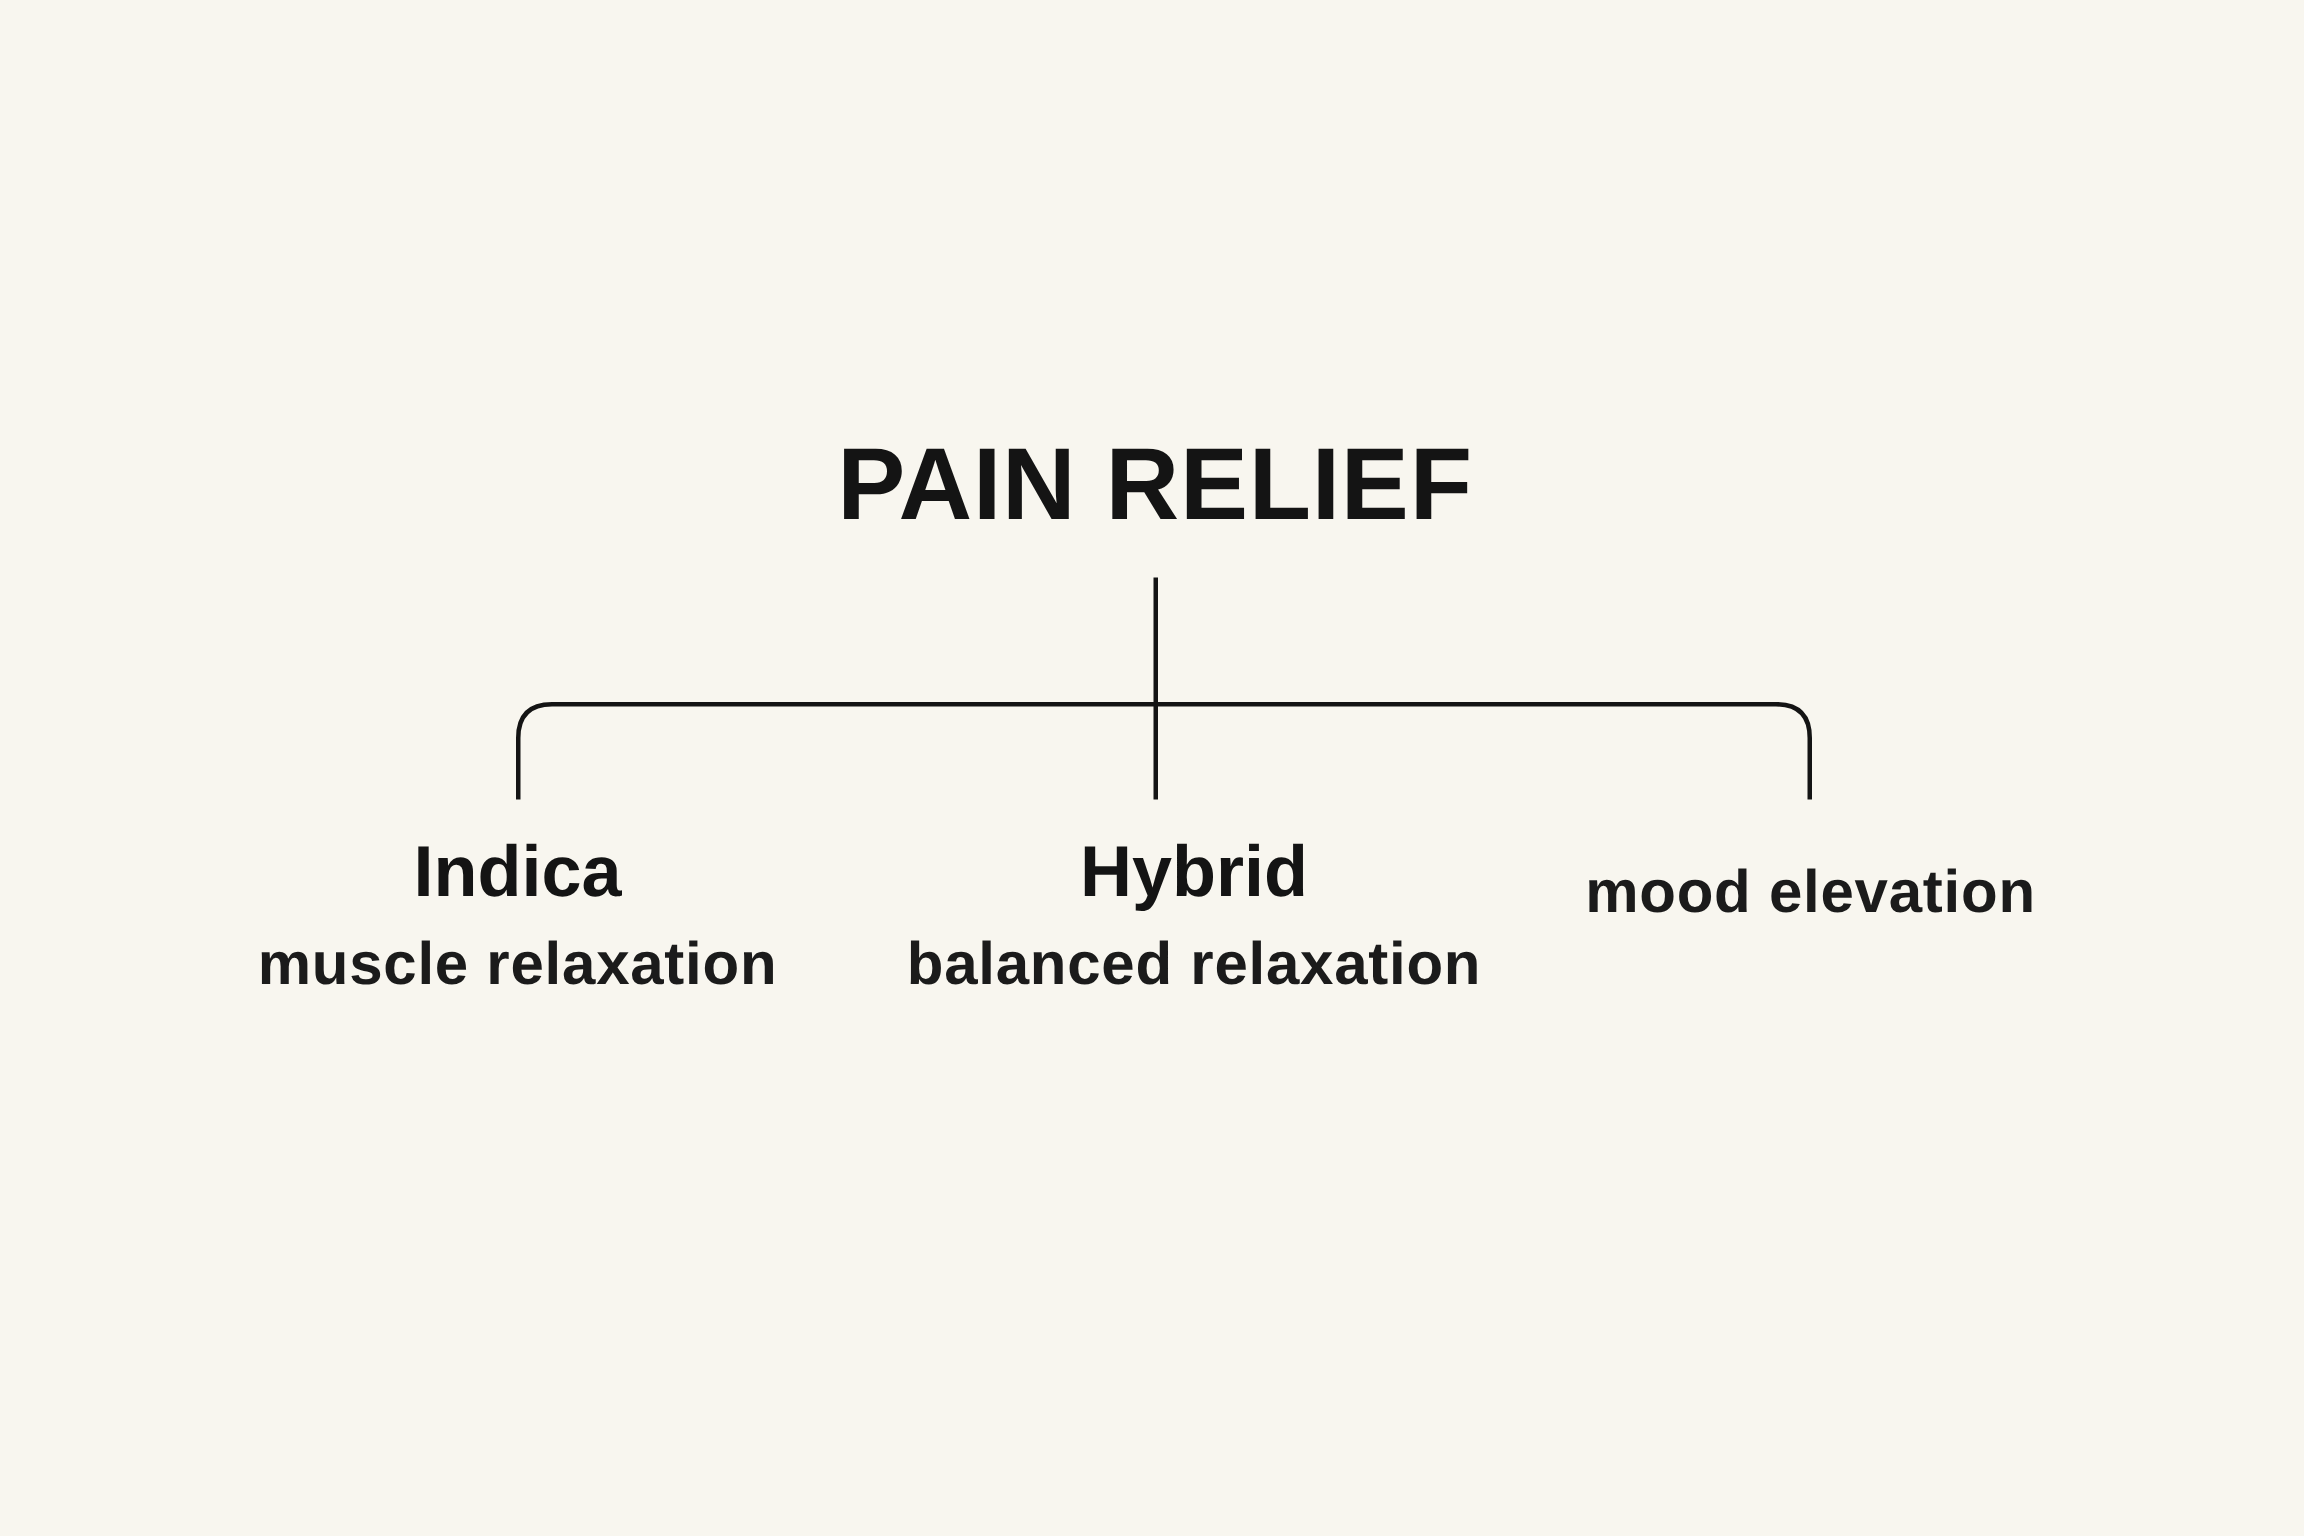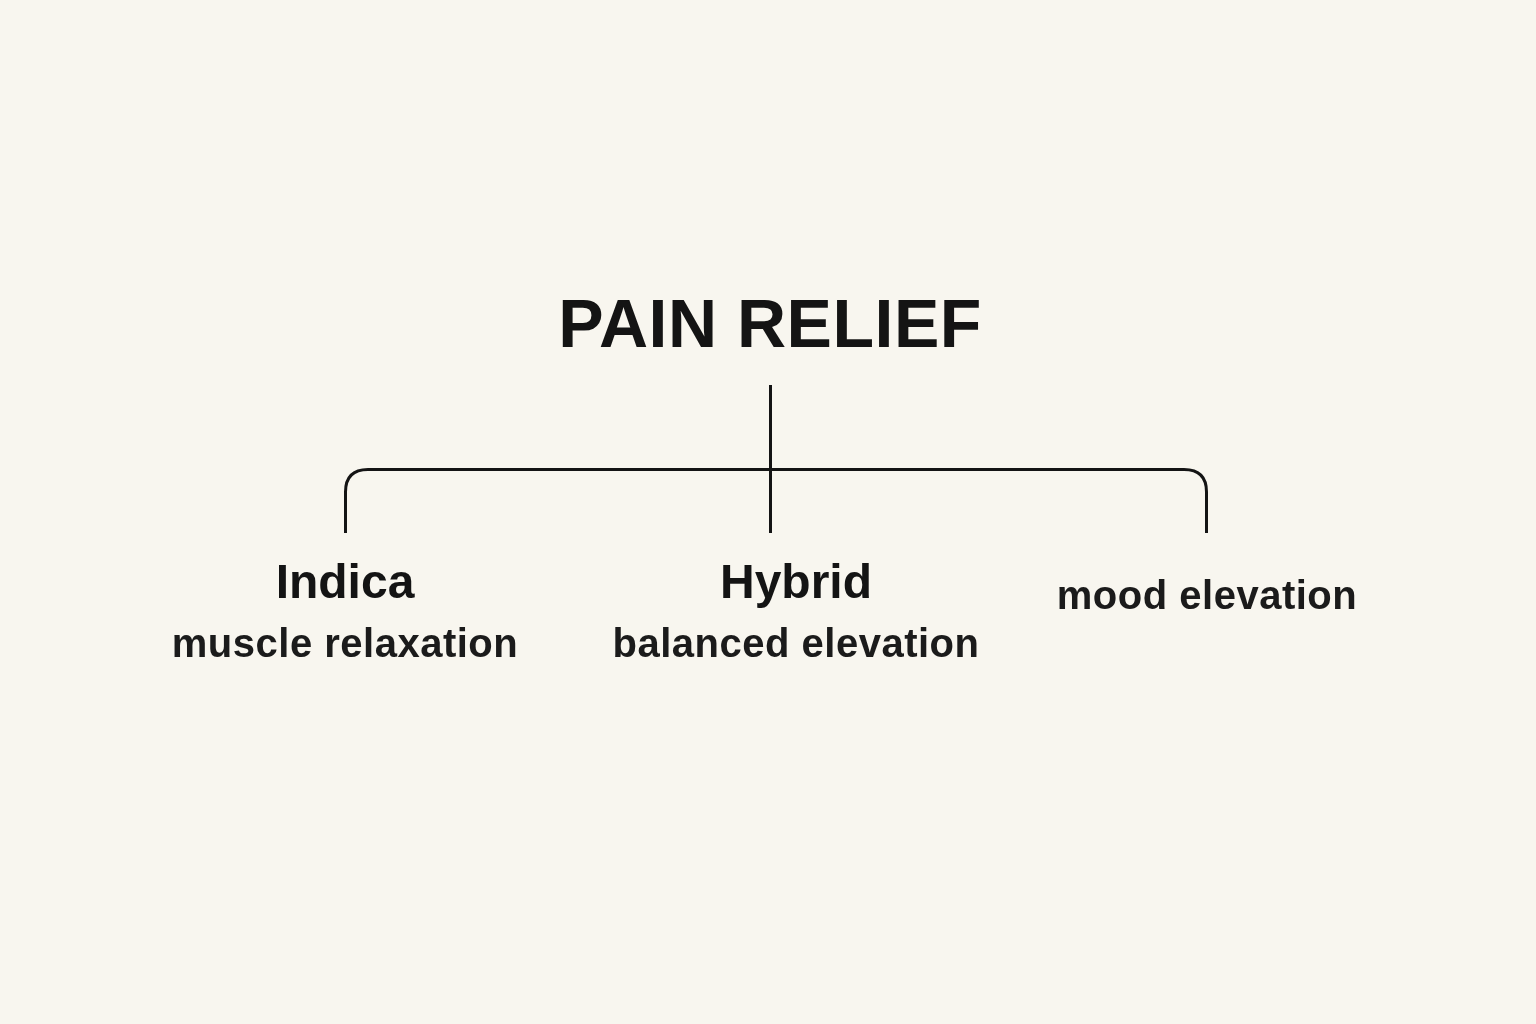--- a/index.html
+++ b/index.html
@@ -74,20 +74,20 @@
     <path d="M345.5 533 V492 Q345.5 469.5 368 469.5 H1184 Q1206.5 469.5 1206.5 492 V533" stroke="#141414" stroke-width="3"></path>
   </svg>
 
   <div class="branch b0">
     <div class="name">Indica</div>
     <div class="desc">muscle relaxation</div>
   </div>
 
   <div class="branch b1">
     <div class="name">Hybrid</div>
-    <div class="desc">balanced elevation</div>
+    <div class="desc">balanced relaxation</div>
   </div>
 
   <div class="branch b2">
     <div class="desc">mood elevation</div>
   </div>
 
 </div>
 
 </body></html>

